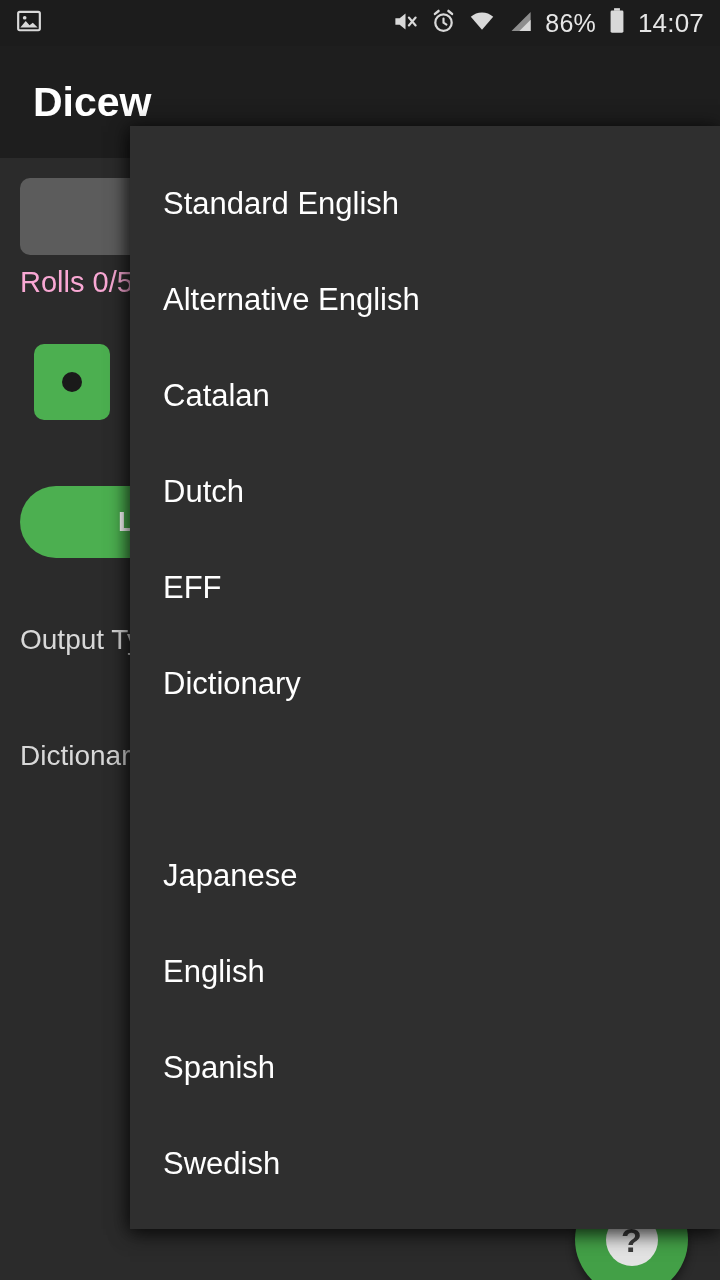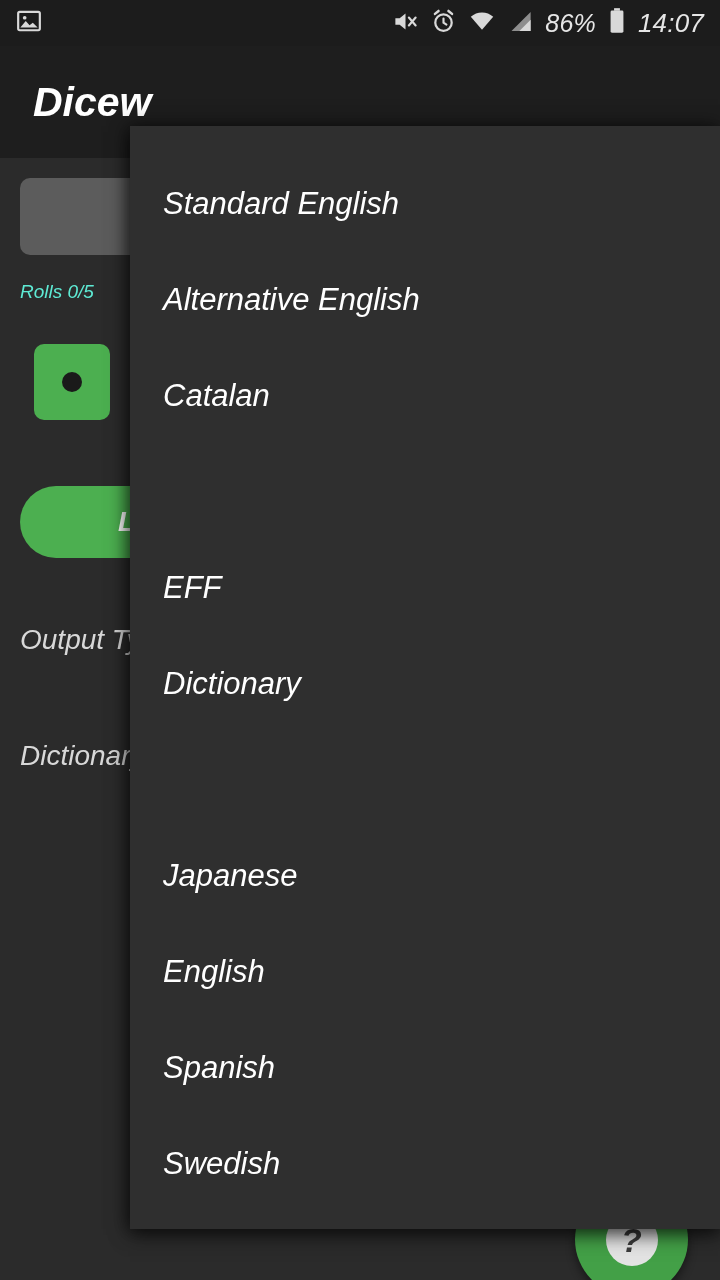--- a/index.html
+++ b/index.html
@@ -6,21 +6,20 @@
   html, body {
     width:720px; height:1280px;
     background:#303030;
     font-family:"Liberation Sans", sans-serif;
     overflow:hidden;
   }
   #screen {
     position:relative;
     width:720px; height:1280px;
     background:#2b2b2b;
-    font-style:italic;
   }
 
   
   #statusbar {
     position:absolute; left:0; top:0;
     width:720px; height:46px;
     background:#1c1c1c;
     display:flex; align-items:center;
     padding:0 16px;
   }
@@ -55,22 +54,22 @@
     width:720px; height:1122px;
     background:#2b2b2b;
   }
   #output-box {
     position:absolute; left:20px; top:20px;
     width:230px; height:77px;
     background:#5c5c5c;
     border-radius:10px;
   }
   #rolls-label {
-    position:absolute; left:20px; top:123px;
-    color:#5eead4; font-size:19px;
+    position:absolute; left:20px; top:108px;
+    color:#f9a8d4; font-size:29px;
     white-space:nowrap;
   }
   #die {
     position:absolute; left:34px; top:186px;
     width:76px; height:76px;
     background:#4caf50;
     border-radius:10px;
   }
   #die .pip {
     position:absolute; left:50%; top:50%;
@@ -204,20 +203,21 @@
 
     <div id="fab">
       <span class="help-circle">?</span>
     </div>
   </div>
 
   <div id="dropdown">
     <div class="menu-item" style="top:54px">Standard English</div>
     <div class="menu-item" style="top:150px">Alternative English</div>
     <div class="menu-item" style="top:246px">Catalan</div>
+    <div class="menu-item" style="top:342px">Dutch</div>
     <div class="menu-item" style="top:438px">EFF</div>
     <div class="menu-item" style="top:534px">Dictionary</div>
     <div class="menu-item" style="top:726px">Japanese</div>
     <div class="menu-item" style="top:822px">English</div>
     <div class="menu-item" style="top:918px">Spanish</div>
     <div class="menu-item" style="top:1014px">Swedish</div>
   </div>
 
 </div>
 

